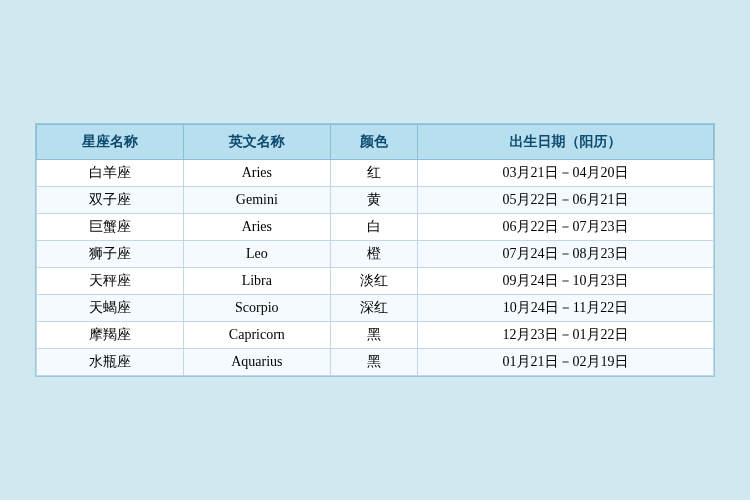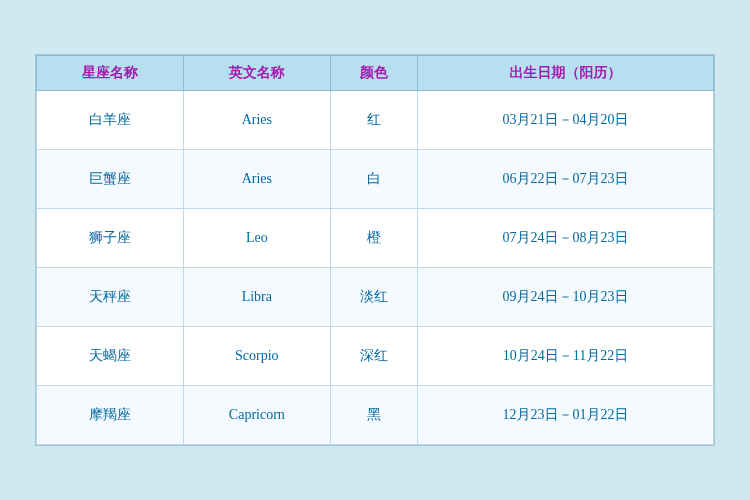--- a/index.html
+++ b/index.html
@@ -23,33 +23,33 @@
       border-collapse: collapse;
     }
     thead tr {
       background: #b8dff0;
     }
     thead th {
       border: 1px solid #8bbdd4;
       padding: 8px 6px;
       text-align: center;
       font-weight: bold;
-      color: #a21caf;
+      color: #0c4a6e;
     }
     tbody tr {
       background: #ffffff;
     }
     tbody tr:nth-child(even) {
       background: #f4fafd;
     }
     tbody td {
       border: 1px solid #c0d8e8;
-      padding: 20px 6px;
+      padding: 4px 6px;
       text-align: center;
-      color: #0369a1;
+      color: #000000;
     }
   </style>
 </head>
 <body>
 
 <div class="table-wrapper">
   <table>
     <thead>
       <tr>
       <th>星座名称</th>
@@ -57,20 +57,26 @@
           <th>颜色</th>
           <th>出生日期（阳历）</th>
         </tr>
     </thead>
     <tbody>
     <tr>
           <td>白羊座</td>
           <td>Aries</td>
           <td>红</td>
           <td>03月21日－04月20日</td>
+        </tr>
+        <tr>
+          <td>双子座</td>
+          <td>Gemini</td>
+          <td>黄</td>
+          <td>05月22日－06月21日</td>
         </tr>
         <tr>
           <td>巨蟹座</td>
           <td>Aries</td>
           <td>白</td>
           <td>06月22日－07月23日</td>
         </tr>
         <tr>
           <td>狮子座</td>
           <td>Leo</td>
@@ -88,15 +94,21 @@
           <td>Scorpio</td>
           <td>深红</td>
           <td>10月24日－11月22日</td>
         </tr>
         <tr>
           <td>摩羯座</td>
           <td>Capricorn</td>
           <td>黑</td>
           <td>12月23日－01月22日</td>
         </tr>
+        <tr>
+          <td>水瓶座</td>
+          <td>Aquarius</td>
+          <td>黑</td>
+          <td>01月21日－02月19日</td>
+        </tr>
       </tbody>
   </table>
 </div>
 
 </body></html>

